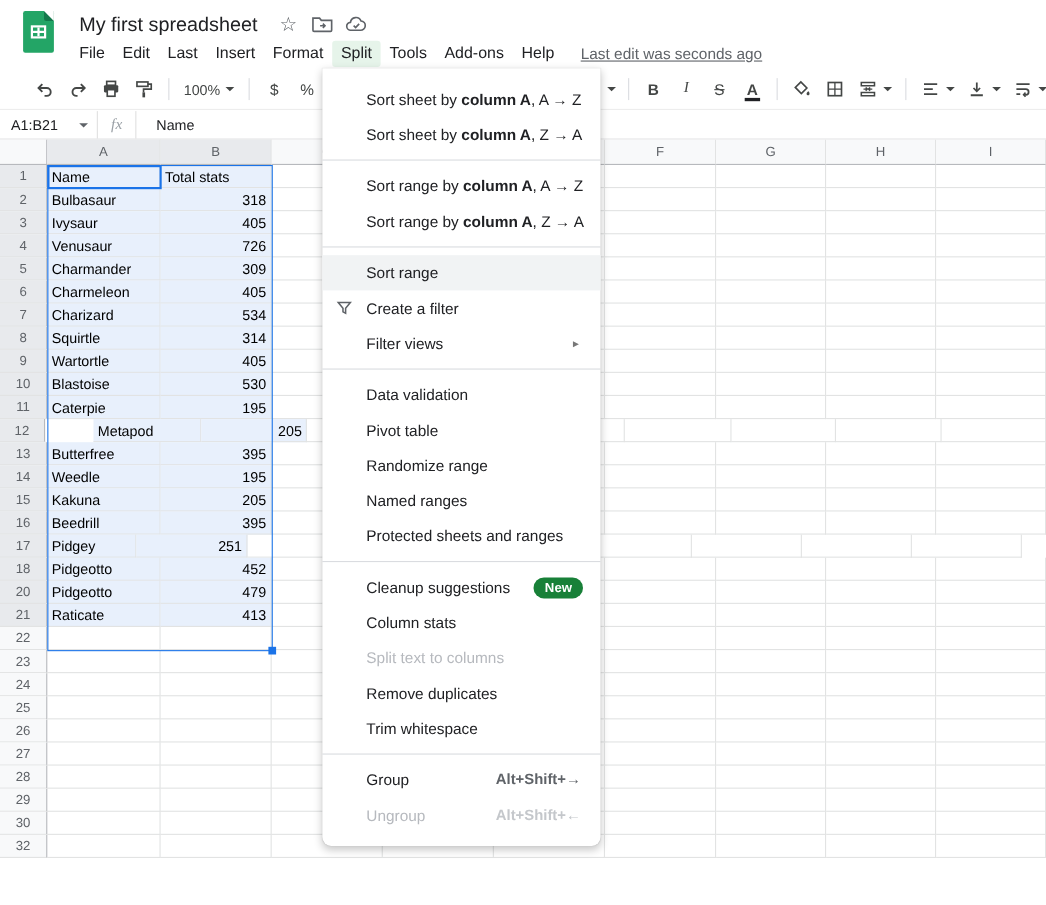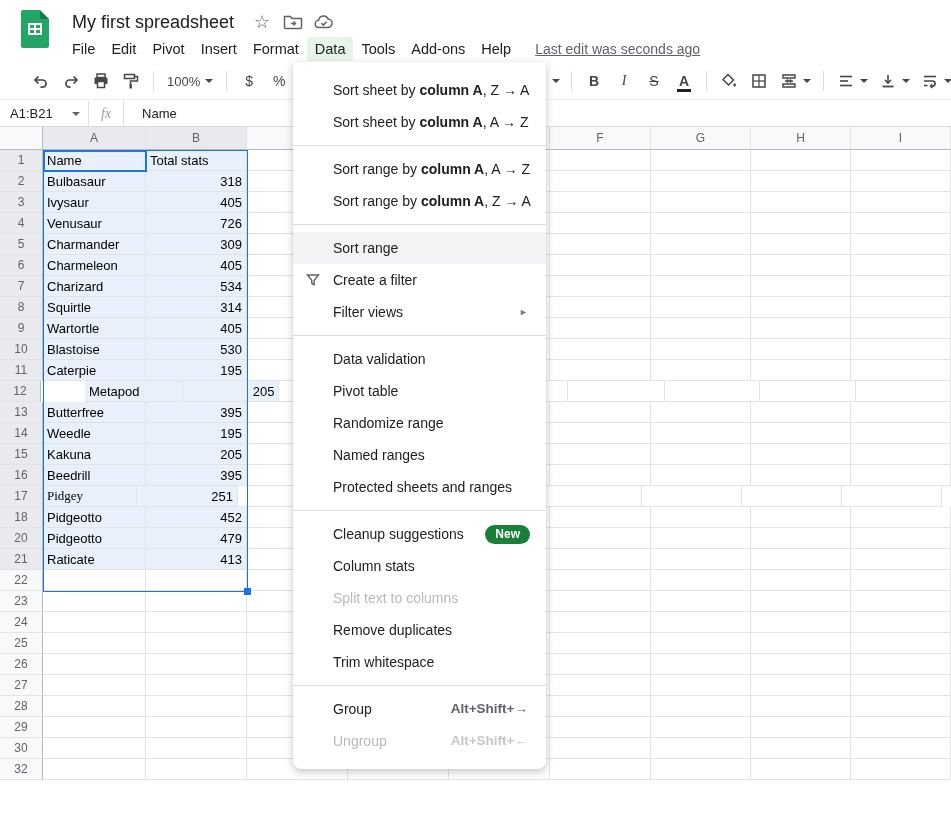--- a/index.html
+++ b/index.html
@@ -98,24 +98,24 @@
     <span class="hdr-ico">
       <svg width="20" height="16" viewBox="0 0 20 16">
           <path d="M5 13.5a3.6 3.6 0 0 1-.4-7.2 5 5 0 0 1 9.6-1.2 4 4 0 0 1-.7 8.4H5z" fill="none" stroke="#5f6368" stroke-width="1.5"></path>
           <path d="M7.5 9.3l1.8 1.8 3.2-3.4" fill="none" stroke="#5f6368" stroke-width="1.5"></path>
         </svg>
     </span>
   </div>
   <div class="menubar">
       <div class="menubar-item">File</div>
       <div class="menubar-item">Edit</div>
-      <div class="menubar-item">Pivot</div>
+      <div class="menubar-item">Last</div>
       <div class="menubar-item">Insert</div>
       <div class="menubar-item">Format</div>
-      <div class="menubar-item active">Data</div>
+      <div class="menubar-item active">Split</div>
       <div class="menubar-item">Tools</div>
       <div class="menubar-item">Add-ons</div>
       <div class="menubar-item">Help</div>
       <div class="last-edit">Last edit was seconds ago</div>
     </div>
 </div>
 
 <div class="toolbar">
   <div class="tb-btn">
     <svg width="18" height="18" viewBox="0 0 18 18">
@@ -428,21 +428,21 @@
         <div class="cell" style="width: 101px;"></div>
         <div class="cell" style="width: 101px;"></div>
         <div class="cell" style="width: 101px;"></div>
         <div class="cell" style="width: 101px;"></div>
         <div class="cell" style="width: 100px;"></div>
         <div class="cell" style="width: 100px;"></div>
         <div class="cell" style="width: 100px;"></div>
       </div>
       <div class="g-row">
         <div class="row-h selh">17</div>
-        <div class="cell sel" style="width: 94px; font-family: Liberation Serif, serif;">Pidgey</div>
+        <div class="cell sel" style="width: 81px;">Pidgey</div>
         <div class="cell num sel" style="width: 101px;">251</div>
         <div class="cell" style="width: 101px;"></div>
         <div class="cell" style="width: 101px;"></div>
         <div class="cell" style="width: 101px;"></div>
         <div class="cell" style="width: 101px;"></div>
         <div class="cell" style="width: 100px;"></div>
         <div class="cell" style="width: 100px;"></div>
         <div class="cell" style="width: 100px;"></div>
       </div>
       <div class="g-row">
@@ -602,22 +602,22 @@
         <div class="cell" style="width: 100px;"></div>
       </div>
       <div class="sel-range" style="left: 43px; top: 0px; width: 205px; height: 442px;"></div>
       <div class="active-cell" style="left: 43px; top: 0px; width: 104px; height: 22px;"></div>
       <div class="fill-handle" style="left: 244px; top: 438px;"></div>
     </div>
 </div>
 
 <div class="data-menu">
     <div class="menu-section">
+      <div class="menu-item"><span>Sort sheet by </span><span class="bold">column A</span><span>, A → Z</span></div>
       <div class="menu-item"><span>Sort sheet by </span><span class="bold">column A</span><span>, Z → A</span></div>
-      <div class="menu-item"><span>Sort sheet by </span><span class="bold">column A</span><span>, A → Z</span></div>
     </div>
     <div class="menu-divider"></div>
     <div class="menu-section">
       <div class="menu-item"><span>Sort range by </span><span class="bold">column A</span><span>, A → Z</span></div>
       <div class="menu-item"><span>Sort range by </span><span class="bold">column A</span><span>, Z → A</span></div>
     </div>
     <div class="menu-divider"></div>
     <div class="menu-section">
       <div class="menu-item hover"><span>Sort range</span></div>
       <div class="menu-item"><div class="mi-icon">

